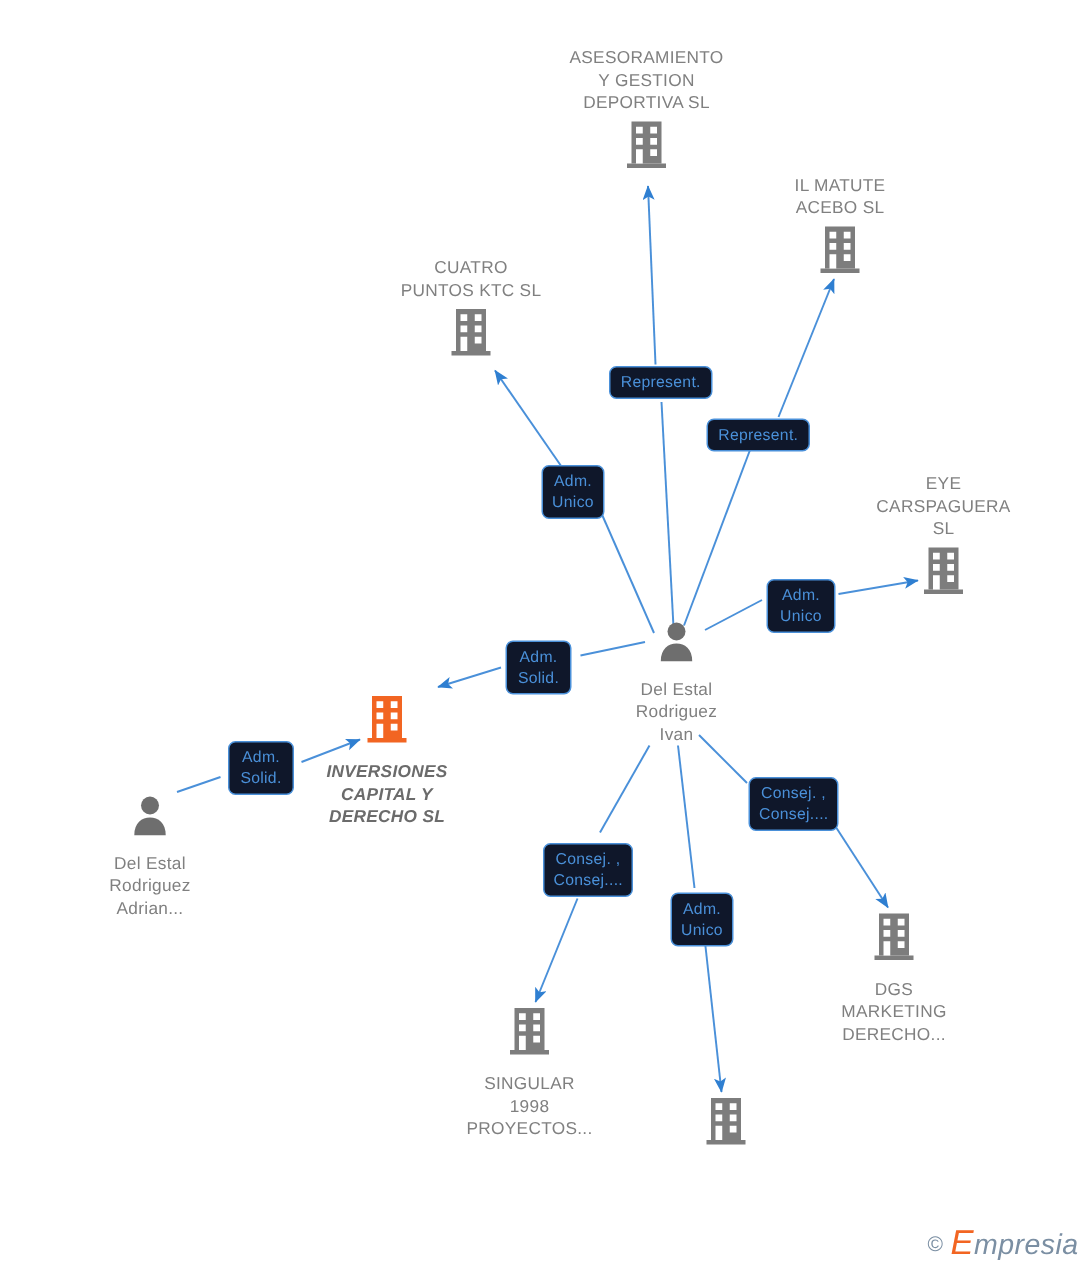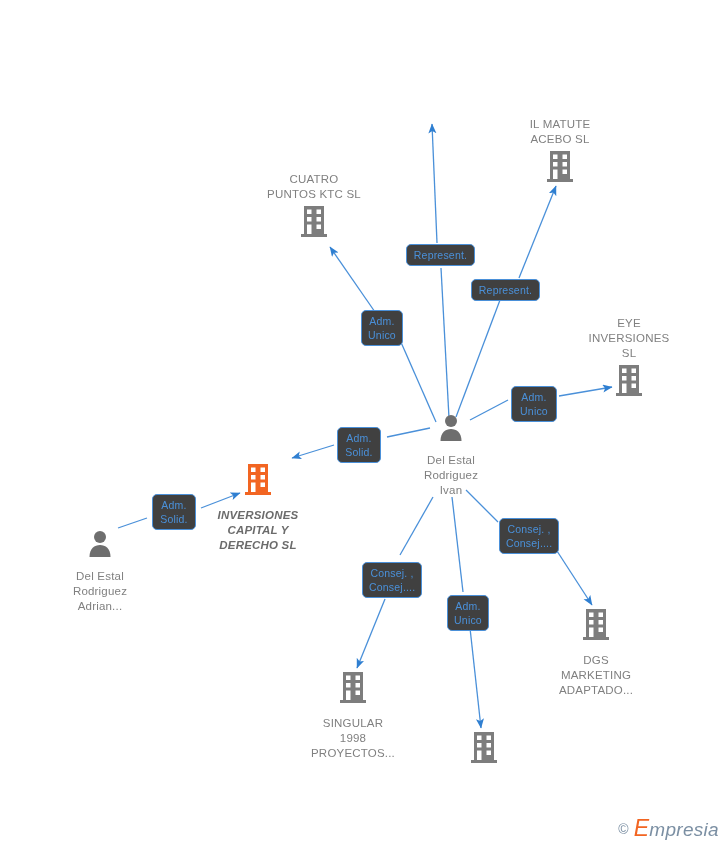--- a/index.html
+++ b/index.html
@@ -29,21 +29,21 @@
   .node.company-highlight .label{
     color:#6b6b6b;
     font-weight:bold;
     font-size:11.5px;
   }
   .node.label-above .label{margin:0 0 2px 0;}
 
   .edge-label{
     position:absolute;
     box-sizing:border-box;
-    background:#404040;
+    background:#0f172a;
     border:1.3px solid #4a90d9;
     border-radius:5px;
     color:#4a90d9;
     font-size:10.5px;
     line-height:14px;
     text-align:center;
     padding:3px 6px;
     white-space:pre-line;
     letter-spacing:.2px;
   }
@@ -96,20 +96,37 @@
     <line x1="433" y1="497" x2="400" y2="555" stroke="#4a90d9" stroke-width="1.3"></line>
     <line x1="385" y1="599" x2="357" y2="668" stroke="#4a90d9" stroke-width="1.3" marker-end="url(#arrow)"></line>
 
     <line x1="466" y1="490" x2="498" y2="522" stroke="#4a90d9" stroke-width="1.3"></line>
     <line x1="557" y1="551" x2="592" y2="605" stroke="#4a90d9" stroke-width="1.3" marker-end="url(#arrow)"></line>
 
     <line x1="452" y1="497" x2="463" y2="592" stroke="#4a90d9" stroke-width="1.3"></line>
     <line x1="470" y1="628" x2="481" y2="728" stroke="#4a90d9" stroke-width="1.3" marker-end="url(#arrow)"></line>
   </svg>
 
+  <div class="node label-above" style="left:431px;top:32px;">
+    <span class="label">ASESORAMIENTO
+Y GESTION
+DEPORTIVA SL</span>
+    <span class="glyph">
+      <svg width="30" height="34" viewBox="0 0 30 34" aria-hidden="true">
+        <rect x="5" y="2" width="20" height="28" fill="#7d7d7d"></rect>
+        <rect x="2" y="30" width="26" height="3" fill="#7d7d7d"></rect>
+        <rect x="8" y="5.5" width="4.5" height="4.5" fill="#ffffff"></rect>
+        <rect x="17.5" y="5.5" width="4.5" height="4.5" fill="#ffffff"></rect>
+        <rect x="8" y="13" width="4.5" height="4.5" fill="#ffffff"></rect>
+        <rect x="17.5" y="13" width="4.5" height="4.5" fill="#ffffff"></rect>
+        <rect x="8" y="20.5" width="4.5" height="9.5" fill="#ffffff"></rect>
+        <rect x="17.5" y="20.5" width="4.5" height="4.5" fill="#ffffff"></rect>
+      </svg>
+    </span>
+  </div>
 
   <div class="node label-above" style="left:560px;top:117px;">
     <span class="label">IL MATUTE
 ACEBO SL</span>
     <span class="glyph">
       <svg width="30" height="34" viewBox="0 0 30 34" aria-hidden="true">
         <rect x="5" y="2" width="20" height="28" fill="#7d7d7d"></rect>
         <rect x="2" y="30" width="26" height="3" fill="#7d7d7d"></rect>
         <rect x="8" y="5.5" width="4.5" height="4.5" fill="#ffffff"></rect>
         <rect x="17.5" y="5.5" width="4.5" height="4.5" fill="#ffffff"></rect>
@@ -133,21 +150,21 @@
         <rect x="8" y="13" width="4.5" height="4.5" fill="#ffffff"></rect>
         <rect x="17.5" y="13" width="4.5" height="4.5" fill="#ffffff"></rect>
         <rect x="8" y="20.5" width="4.5" height="9.5" fill="#ffffff"></rect>
         <rect x="17.5" y="20.5" width="4.5" height="4.5" fill="#ffffff"></rect>
       </svg>
     </span>
   </div>
 
   <div class="node label-above" style="left:629px;top:316px;">
     <span class="label">EYE
-INVERSIONES
+CARSPAGUERA
 SL</span>
     <span class="glyph">
       <svg width="30" height="34" viewBox="0 0 30 34" aria-hidden="true">
         <rect x="5" y="2" width="20" height="28" fill="#7d7d7d"></rect>
         <rect x="2" y="30" width="26" height="3" fill="#7d7d7d"></rect>
         <rect x="8" y="5.5" width="4.5" height="4.5" fill="#ffffff"></rect>
         <rect x="17.5" y="5.5" width="4.5" height="4.5" fill="#ffffff"></rect>
         <rect x="8" y="13" width="4.5" height="4.5" fill="#ffffff"></rect>
         <rect x="17.5" y="13" width="4.5" height="4.5" fill="#ffffff"></rect>
         <rect x="8" y="20.5" width="4.5" height="9.5" fill="#ffffff"></rect>
@@ -206,21 +223,21 @@
         <rect x="8" y="5.5" width="4.5" height="4.5" fill="#ffffff"></rect>
         <rect x="17.5" y="5.5" width="4.5" height="4.5" fill="#ffffff"></rect>
         <rect x="8" y="13" width="4.5" height="4.5" fill="#ffffff"></rect>
         <rect x="17.5" y="13" width="4.5" height="4.5" fill="#ffffff"></rect>
         <rect x="8" y="20.5" width="4.5" height="9.5" fill="#ffffff"></rect>
         <rect x="17.5" y="20.5" width="4.5" height="4.5" fill="#ffffff"></rect>
       </svg>
     </span>
     <span class="label">DGS
 MARKETING
-ADAPTADO...</span>
+DERECHO...</span>
   </div>
 
   <div class="node" style="left:353px;top:670px;">
     <span class="glyph">
       <svg width="30" height="34" viewBox="0 0 30 34" aria-hidden="true">
         <rect x="5" y="2" width="20" height="28" fill="#7d7d7d"></rect>
         <rect x="2" y="30" width="26" height="3" fill="#7d7d7d"></rect>
         <rect x="8" y="5.5" width="4.5" height="4.5" fill="#ffffff"></rect>
         <rect x="17.5" y="5.5" width="4.5" height="4.5" fill="#ffffff"></rect>
         <rect x="8" y="13" width="4.5" height="4.5" fill="#ffffff"></rect>

